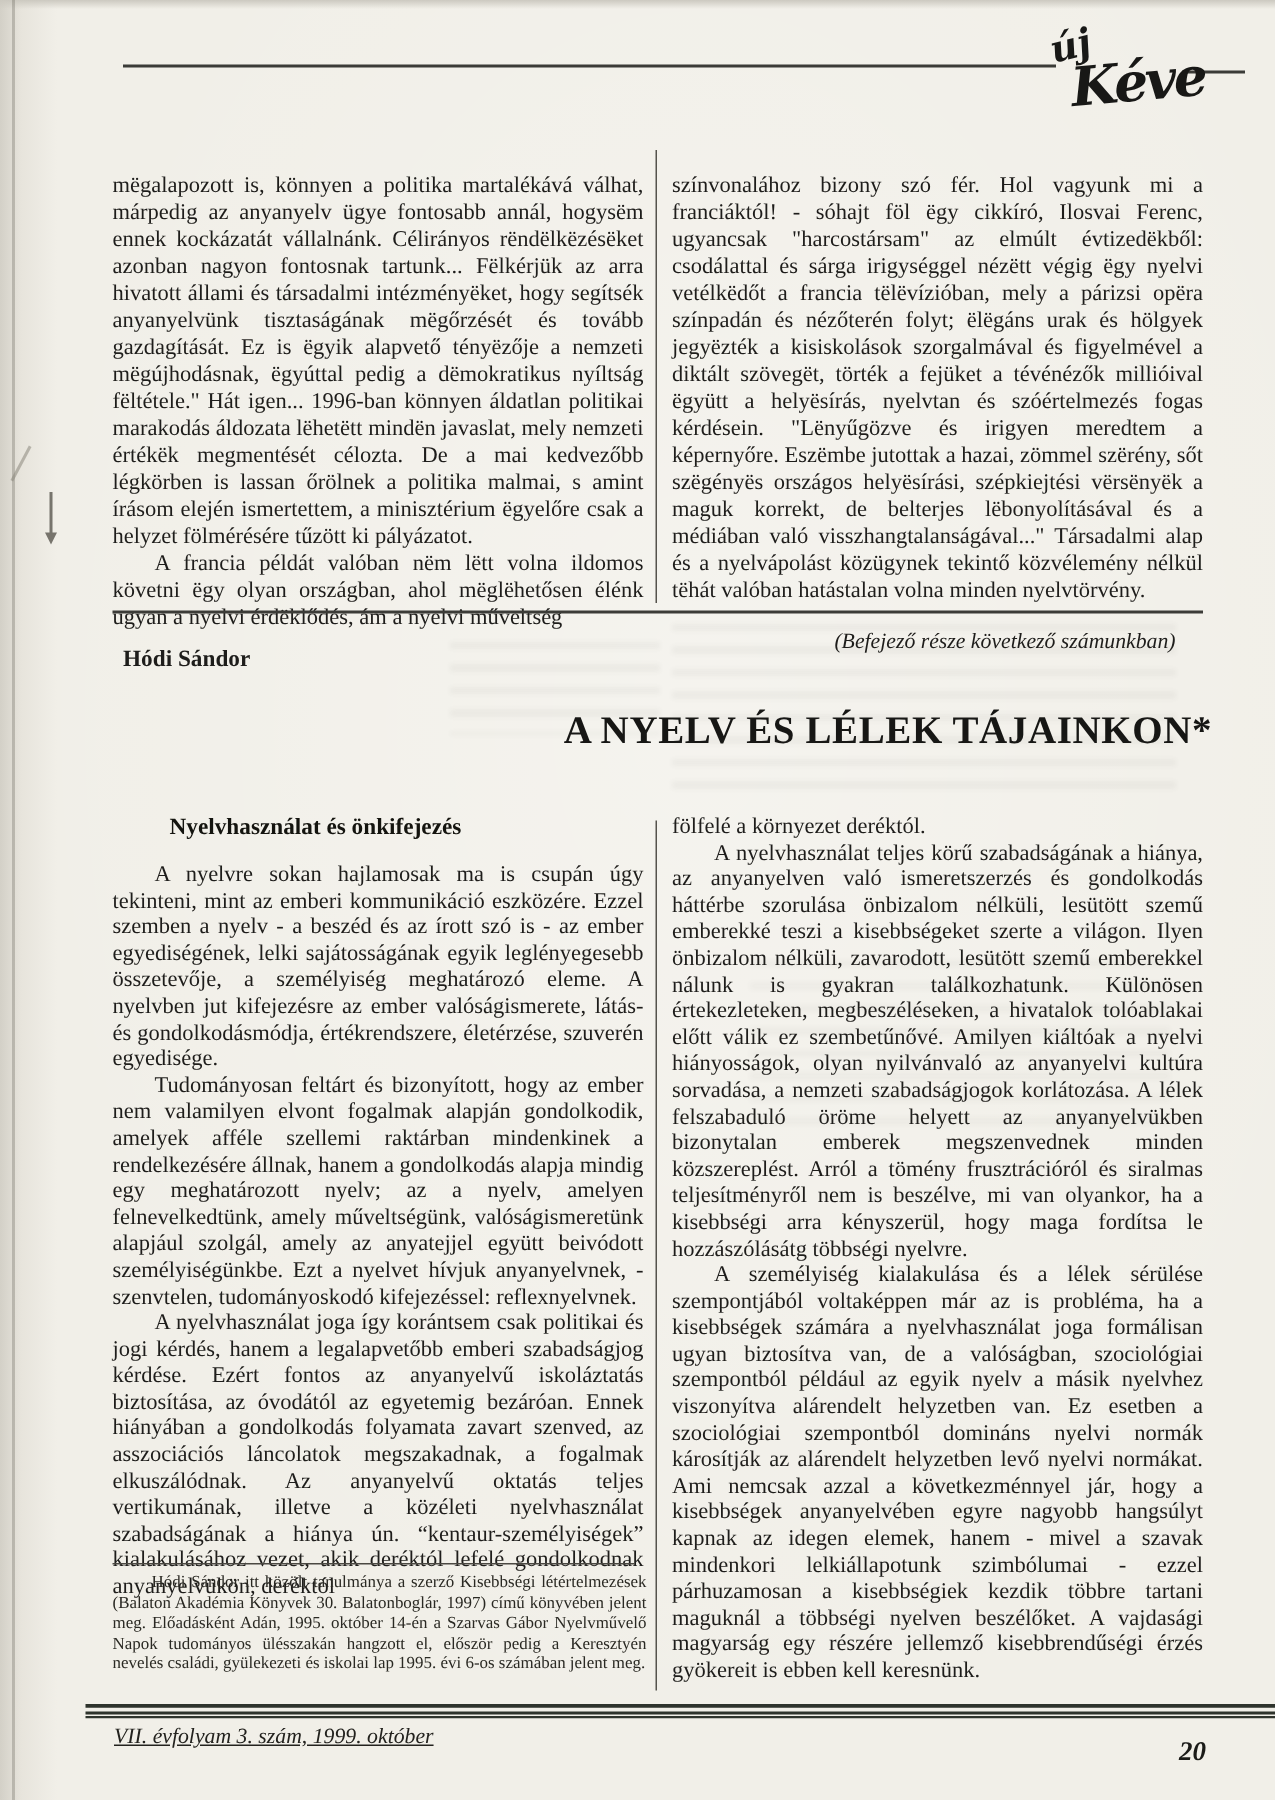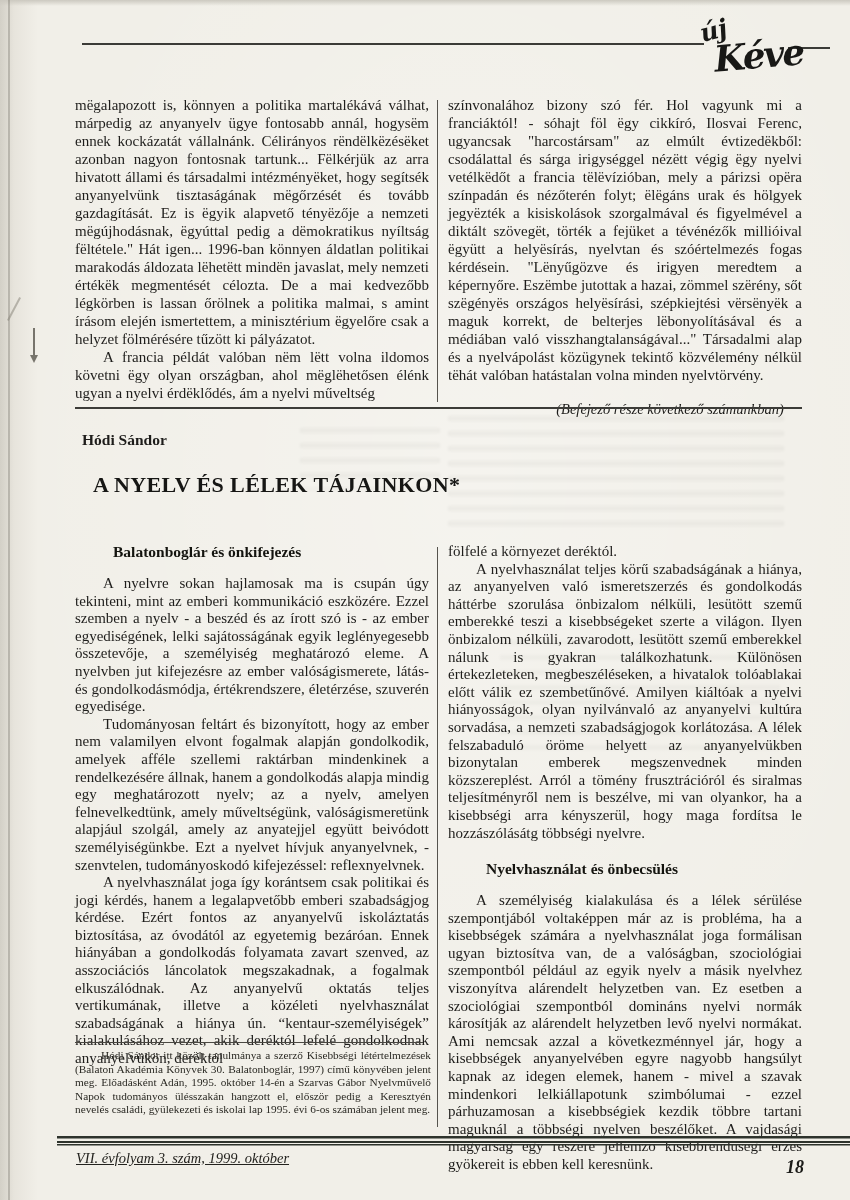--- a/index.html
+++ b/index.html
@@ -34,38 +34,38 @@
   .logo-uj{position:absolute;left:8px;top:2px;
     font:bold italic 25px "DejaVu Serif", serif;transform:rotate(-14deg);}
   .logo-keve{position:absolute;left:22px;top:20px;
     font:bold italic 36px "DejaVu Serif", serif;transform:rotate(-5deg);
     letter-spacing:-2px;}
 
   
   .cols{position:absolute;left:75px;width:727px;display:flex;}
   .cols .col{width:354px;}
   .cols .gap{width:19px;flex:none;}
-  .top-section{top:96px;}
+  .top-section{top:115px;}
   .body-section{top:543px;}
   .vsep{position:absolute;width:1px;background:#55534d;left:437px;}
   .vsep.top{top:100px;height:302px;}
   .vsep.body{top:547px;height:580px;}
 
   p{margin:0;text-align:justify;font-size:15px;line-height:18px;}
   .body-section p{line-height:17.6px;}
   p.indent{text-indent:28px;}
   p.noindent{text-indent:0;}
   .note{margin-top:16px;text-align:center;font-style:italic;font-size:14.5px;
     padding-left:90px;}
 
   .divider{position:absolute;left:75px;top:407px;width:727px;height:2px;background:#3c3c38;}
 
   .author{position:absolute;left:82px;top:431px;font-weight:bold;font-size:15.5px;text-align:center;}
-  .title{position:absolute;left:93px;top:472px;width:727px;margin:0;
-    text-align:left;font-size:22px;font-weight:bold;letter-spacing:.4px;color:#161614;}
+  .title{position:absolute;left:81px;top:472px;width:727px;margin:0;
+    text-align:right;font-size:26px;font-weight:bold;letter-spacing:.4px;color:#161614;}
 
   h2.sec{margin:0 0 14px 0;padding-left:38px;font-size:15.5px;font-weight:bold;color:#14140f;}
   h2.sec.mid{margin-top:18px;}
 
   
   .footnote-block{position:absolute;left:75px;top:1042px;width:356px;}
   .footnote-rule{width:348px;height:1px;background:#4a4842;margin-bottom:6px;}
   .footnote{font-size:11.3px;line-height:13.6px;text-indent:26px;color:#2a2923;}
 
   
@@ -118,41 +118,40 @@
   </section>
   <div class="vsep top"></div>
 
   <div class="divider"></div>
 
   <div class="author">Hódi Sándor</div>
   <h1 class="title">A NYELV ÉS LÉLEK TÁJAINKON*</h1>
 
   <section class="cols body-section">
     <div class="col">
-      <h2 class="sec">Balatonboglár és önkifejezés</h2>
+      <h2 class="sec">Nyelvhasználat és önkifejezés</h2>
       <p class="indent">A nyelvre sokan hajlamosak ma is csupán úgy tekinteni, mint az emberi kommunikáció eszközére. Ezzel szemben a nyelv - a beszéd és az írott szó is - az ember egyediségének, lelki sajátosságának egyik leglényegesebb összetevője, a személyiség meghatározó eleme. A nyelvben jut kifejezésre az ember valóságismerete, látás- és gondolkodásmódja, értékrendszere, életérzése, szuverén egyedisége.</p>
       <p class="indent">Tudományosan feltárt és bizonyított, hogy az ember nem valamilyen elvont fogalmak alapján gondolkodik, amelyek afféle szellemi raktárban mindenkinek a rendelkezésére állnak, hanem a gondolkodás alapja mindig egy meghatározott nyelv; az a nyelv, amelyen felnevelkedtünk, amely műveltségünk, valóságismeretünk alapjául szolgál, amely az anyatejjel együtt beivódott személyiségünkbe. Ezt a nyelvet hívjuk anyanyelvnek, - szenvtelen, tudományoskodó kifejezéssel: reflexnyelvnek.</p>
       <p class="indent">A nyelvhasználat joga így korántsem csak politikai és jogi kérdés, hanem a legalapvetőbb emberi szabadságjog kérdése. Ezért fontos az anyanyelvű iskoláztatás biztosítása, az óvodától az egyetemig bezáróan. Ennek hiányában a gondolkodás folyamata zavart szenved, az asszociációs láncolatok megszakadnak, a fogalmak elkuszálódnak. Az anyanyelvű oktatás teljes vertikumának, illetve a közéleti nyelvhasználat szabadságának a hiánya ún. “kentaur-személyiségek” kialakulásához vezet, akik deréktól lefelé gondolkodnak anyanyelvükön, deréktól</p>
     </div>
     <div class="gap"></div>
     <div class="col">
       <p class="noindent">fölfelé a környezet deréktól.</p>
       <p class="indent">A nyelvhasználat teljes körű szabadságának a hiánya, az anyanyelven való ismeretszerzés és gondolkodás háttérbe szorulása önbizalom nélküli, lesütött szemű emberekké teszi a kisebbségeket szerte a világon. Ilyen önbizalom nélküli, zavarodott, lesütött szemű emberekkel nálunk is gyakran találkozhatunk. Különösen értekezleteken, megbeszéléseken, a hivatalok tolóablakai előtt válik ez szembetűnővé. Amilyen kiáltóak a nyelvi hiányosságok, olyan nyilvánvaló az anyanyelvi kultúra sorvadása, a nemzeti szabadságjogok korlátozása. A lélek felszabaduló öröme helyett az anyanyelvükben bizonytalan emberek megszenvednek minden közszereplést. Arról a tömény frusztrációról és siralmas teljesítményről nem is beszélve, mi van olyankor, ha a kisebbségi arra kényszerül, hogy maga fordítsa le hozzászólásátg többségi nyelvre.</p>
-      <h2 class="sec mid">Nyelvhasználat és önbecsülés</h2>
       <p class="indent">A személyiség kialakulása és a lélek sérülése szempontjából voltaképpen már az is probléma, ha a kisebbségek számára a nyelvhasználat joga formálisan ugyan biztosítva van, de a valóságban, szociológiai szempontból például az egyik nyelv a másik nyelvhez viszonyítva alárendelt helyzetben van. Ez esetben a szociológiai szempontból domináns nyelvi normák károsítják az alárendelt helyzetben levő nyelvi normákat. Ami nemcsak azzal a következménnyel jár, hogy a kisebbségek anyanyelvében egyre nagyobb hangsúlyt kapnak az idegen elemek, hanem - mivel a szavak mindenkori lelkiállapotunk szimbólumai - ezzel párhuzamosan a kisebbségiek kezdik többre tartani maguknál a többségi nyelven beszélőket. A vajdasági magyarság egy részére jellemző kisebbrendűségi érzés gyökereit is ebben kell keresnünk.</p>
     </div>
   </section>
   <div class="vsep body"></div>
 
   <div class="footnote-block">
     <div class="footnote-rule"></div>
     <p class="footnote">Hódi Sándor itt közölt tanulmánya a szerző Kisebbségi létértelmezések (Balaton Akadémia Könyvek 30. Balatonboglár, 1997) című könyvében jelent meg. Előadásként Adán, 1995. október 14-én a Szarvas Gábor Nyelvművelő Napok tudományos ülésszakán hangzott el, először pedig a Keresztyén nevelés családi, gyülekezeti és iskolai lap 1995. évi 6-os számában jelent meg.</p>
   </div>
 
   <div class="footer-rule"></div>
   <div class="issue-line">VII. évfolyam 3. szám, 1999. október</div>
-  <div class="page-number">18</div>
+  <div class="page-number">20</div>
 
   <div class="ghost g1"></div>
   <div class="ghost g2"></div>
   <div class="ghost g3"></div>
 
 </div>
 
 </body></html>

